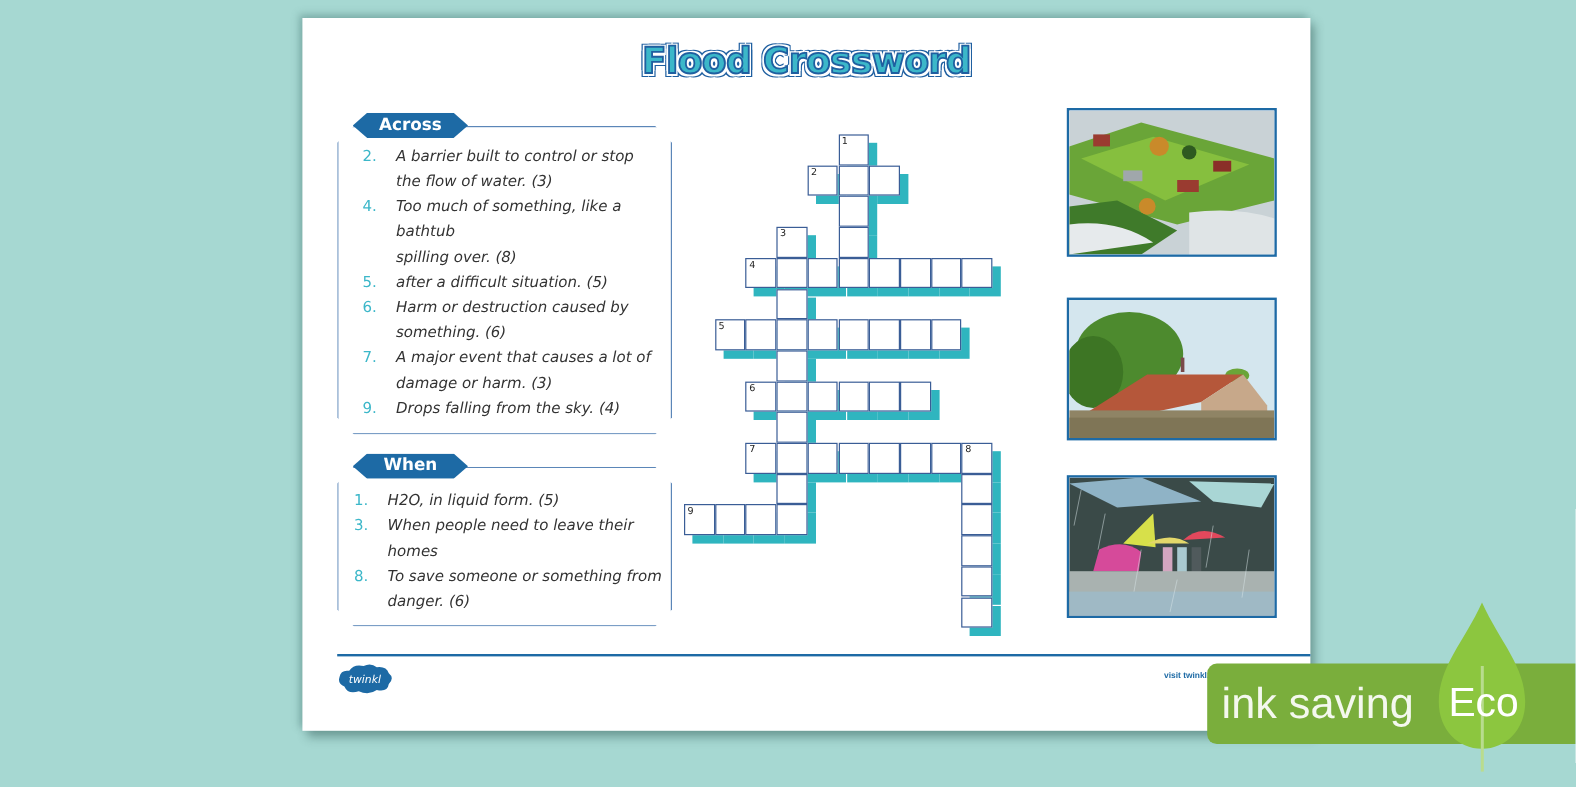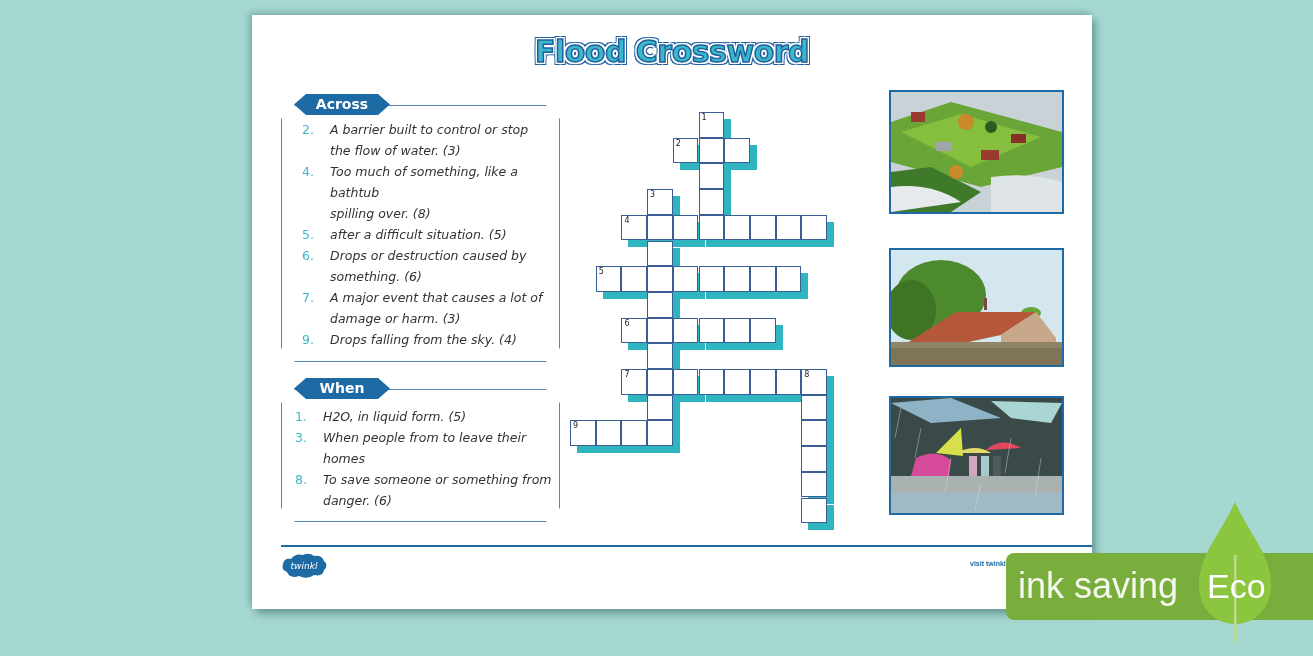--- a/index.html
+++ b/index.html
@@ -82,32 +82,32 @@
 
   <div class="clue-box" style="left:29px; top:90px; width:277px; height:255px;"></div>
   <div class="clue-tab" style="left:42px; top:79px; width:96px;">Across</div>
   <ul class="clue-list" style="left:50px; top:104px; width:250px;" id="across-list">
       <li><span class="num">2.</span><span>A barrier built to control or stop</span></li>
       <li><span>the flow of water. (3)</span></li>
       <li><span class="num">4.</span><span>Too much of something, like a bathtub</span></li>
       <li><span>spilling over. (8)</span></li>
       <li><span class="num">5.</span></li>
       <li><span>after a difficult situation. (5)</span></li>
-      <li><span class="num">6.</span><span>Drops or destruction caused by</span></li>
+      <li><span class="num">6.</span><span>Harm or destruction caused by</span></li>
       <li><span>something. (6)</span></li>
       <li><span class="num">7.</span><span>A major event that causes a lot of</span></li>
       <li><span>damage or harm. (3)</span></li>
       <li><span class="num">9.</span><span>Drops falling from the sky. (4)</span></li>
     </ul>
 
   <div class="clue-box" style="left:29px; top:374px; width:277px; height:131px;"></div>
   <div class="clue-tab" style="left:42px; top:363px; width:96px;">When</div>
   <ul class="clue-list" style="left:43px; top:391px; width:260px;" id="down-list">
       <li><span class="num">1.</span><span>H2O, in liquid form. (5)</span></li>
-      <li><span class="num">3.</span><span>When people from to leave their homes</span></li>
+      <li><span class="num">3.</span><span>When people need to leave their homes</span></li>
       <li><span class="num">8.</span><span>To save someone or something from</span></li>
       <li><span>danger. (6)</span></li>
     </ul>
 
   <div class="photo" style="left:637px; top:75px; width:175px; height:124px;">
     <svg width="171" height="120" viewBox="0 0 171 120">
       <rect width="171" height="120" fill="#c9d2d6"></rect>
       <polygon points="0,30 60,10 171,40 171,75 90,95 0,70" fill="#6aa538"></polygon>
       <polygon points="10,40 70,22 150,45 80,75" fill="#86bf3e"></polygon>
       <polygon points="0,80 40,75 90,100 60,120 0,120" fill="#3f7a2a"></polygon>

